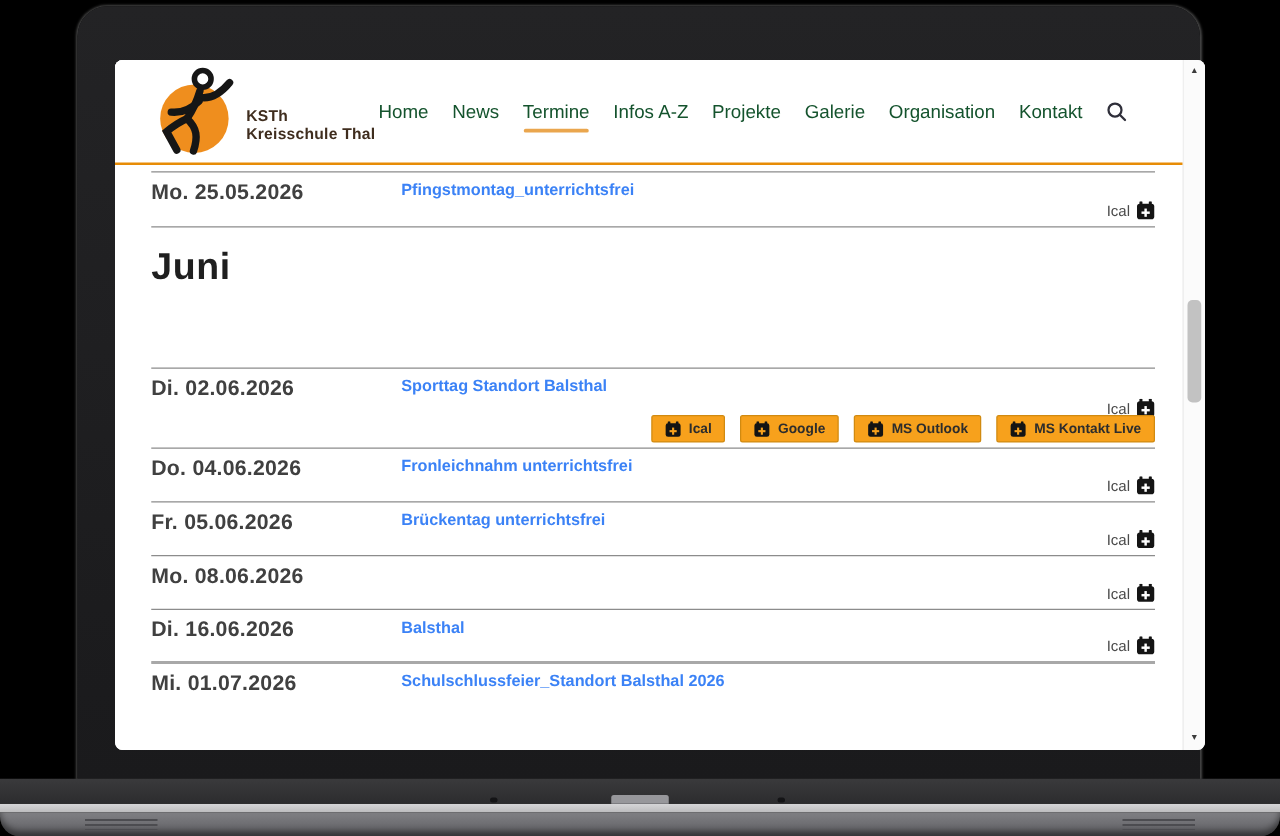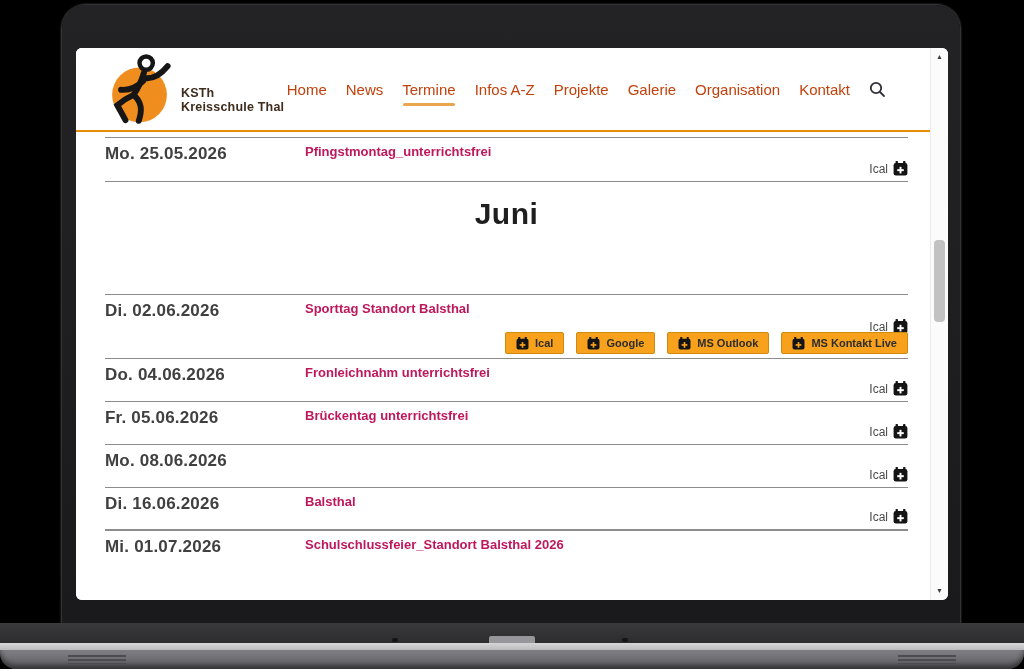--- a/index.html
+++ b/index.html
@@ -21,52 +21,52 @@
   .base-hinge{height:20px;background:linear-gradient(#3a3a3c,#2c2c2e);position:relative;}
   .base-notch{position:absolute;left:489px;top:13px;width:46px;height:7px;background:#97979b;border-radius:2px 2px 0 0;}
   .base-dot{position:absolute;top:15px;width:6px;height:4px;background:#141416;border-radius:2px;}
   .base-lip{height:7px;background:linear-gradient(#d6d6d8,#bbbbbd);}
   .base-body{height:19px;background:linear-gradient(#808084,#5c5c60);border-radius:0 0 16px 16px;
     position:relative;box-shadow:inset 0 -4px 5px rgba(0,0,0,.45);}
   .grille{position:absolute;top:5px;width:58px;height:9px;
     background:repeating-linear-gradient(#4c4c50 0 2px,transparent 2px 4px);}
 
   
-  .screen{position:absolute;left:76px;top:48px;width:872px;height:552px;background:#fff;
+  .screen{position:absolute;left:92px;top:48px;width:872px;height:552px;background:#fff;
     border-radius:6px;overflow:hidden;}
   .page{position:absolute;left:0;top:0;right:18px;bottom:0;background:#fff;}
 
   
   .scrollbar{position:absolute;right:0;top:0;width:18px;height:100%;background:#fbfbfb;border-left:1px solid #ececec;}
   .sb-arrow{position:absolute;left:0;width:100%;height:14px;font-size:7px;color:#3c3c3c;text-align:center;line-height:14px;cursor:pointer;}
   .sb-up{top:2px;} .sb-down{bottom:2px;}
   .sb-thumb{position:absolute;left:3px;width:11px;top:192px;height:82px;background:#c2c2c2;border-radius:4px;cursor:pointer;}
 
   
   .site-header{height:84px;display:flex;align-items:center;padding:0 44px 0 29px;
     border-bottom:2px solid var(--accent-orange);background:#fff;position:relative;z-index:2;}
   .logo{display:flex;align-items:flex-end;cursor:pointer;}
   .logo svg{width:72px;height:74px;display:block;}
   .logo-text{font-size:12.5px;font-weight:700;color:#3f2d1e;line-height:1.18;margin-left:4px;padding-bottom:11px;letter-spacing:.2px;}
   .main-nav{margin-left:auto;display:flex;align-items:center;gap:19px;}
-  .nav-item{font-size:15px;color:#c2410c;cursor:pointer;text-decoration:none;position:relative;white-space:nowrap;}
+  .nav-item{font-size:15px;color:#14532d;cursor:pointer;text-decoration:none;position:relative;white-space:nowrap;}
   .nav-item.active::after{content:"";position:absolute;left:1px;right:1px;bottom:-8px;height:3px;
     background:var(--active-underline);border-radius:2px;}
   .search-btn{cursor:pointer;display:flex;align-items:center;margin-left:3px;}
 
   
   .content{padding:5px 22px 0 29px;}
-  .month-heading{height:76px;padding-top:15px;font-size:30px;font-weight:600;color:#1f1f1f;letter-spacing:.5px;text-align:center;}
+  .month-heading{height:76px;padding-top:15px;font-size:30px;font-weight:600;color:#1f1f1f;letter-spacing:.5px;}
   .row{position:relative;height:43px;border-top:1px solid var(--row-line);}
   .row.first{height:45px;}
   .row.expanded{height:64px;margin-top:36px;}
   .row.cut{height:60px;}
   .row.section-end{border-bottom:1px solid var(--row-line);}
   .row-date{position:absolute;left:0;top:6px;font-size:17px;font-weight:700;color:#404040;letter-spacing:.2px;}
-  .row-title{position:absolute;left:200px;top:6px;font-size:13px;font-weight:700;color:#be185d;}
+  .row-title{position:absolute;left:200px;top:6px;font-size:13px;font-weight:700;color:#3b82f6;}
   .row-ical{position:absolute;right:0;bottom:5px;display:flex;align-items:center;gap:5px;
     font-size:12px;color:#4a4a4a;cursor:pointer;text-decoration:none;}
   .row.expanded .row-ical{bottom:auto;top:24px;}
   .cal-icon{width:15px;height:15px;display:block;}
   .plus-white{fill:#fff;} .plus-orange{fill:var(--button-orange);}
   .row-buttons{position:absolute;right:0;top:37px;display:flex;gap:12px;}
   .share-btn{height:22px;padding:0 10px;display:flex;align-items:center;gap:6px;
     background:var(--button-orange);border:1px solid #d18a10;border-radius:2px;
     font-size:11px;font-weight:700;color:#2d2d2d;font-family:inherit;cursor:pointer;white-space:nowrap;}
   .share-btn .cal-icon{width:13px;height:13px;}

